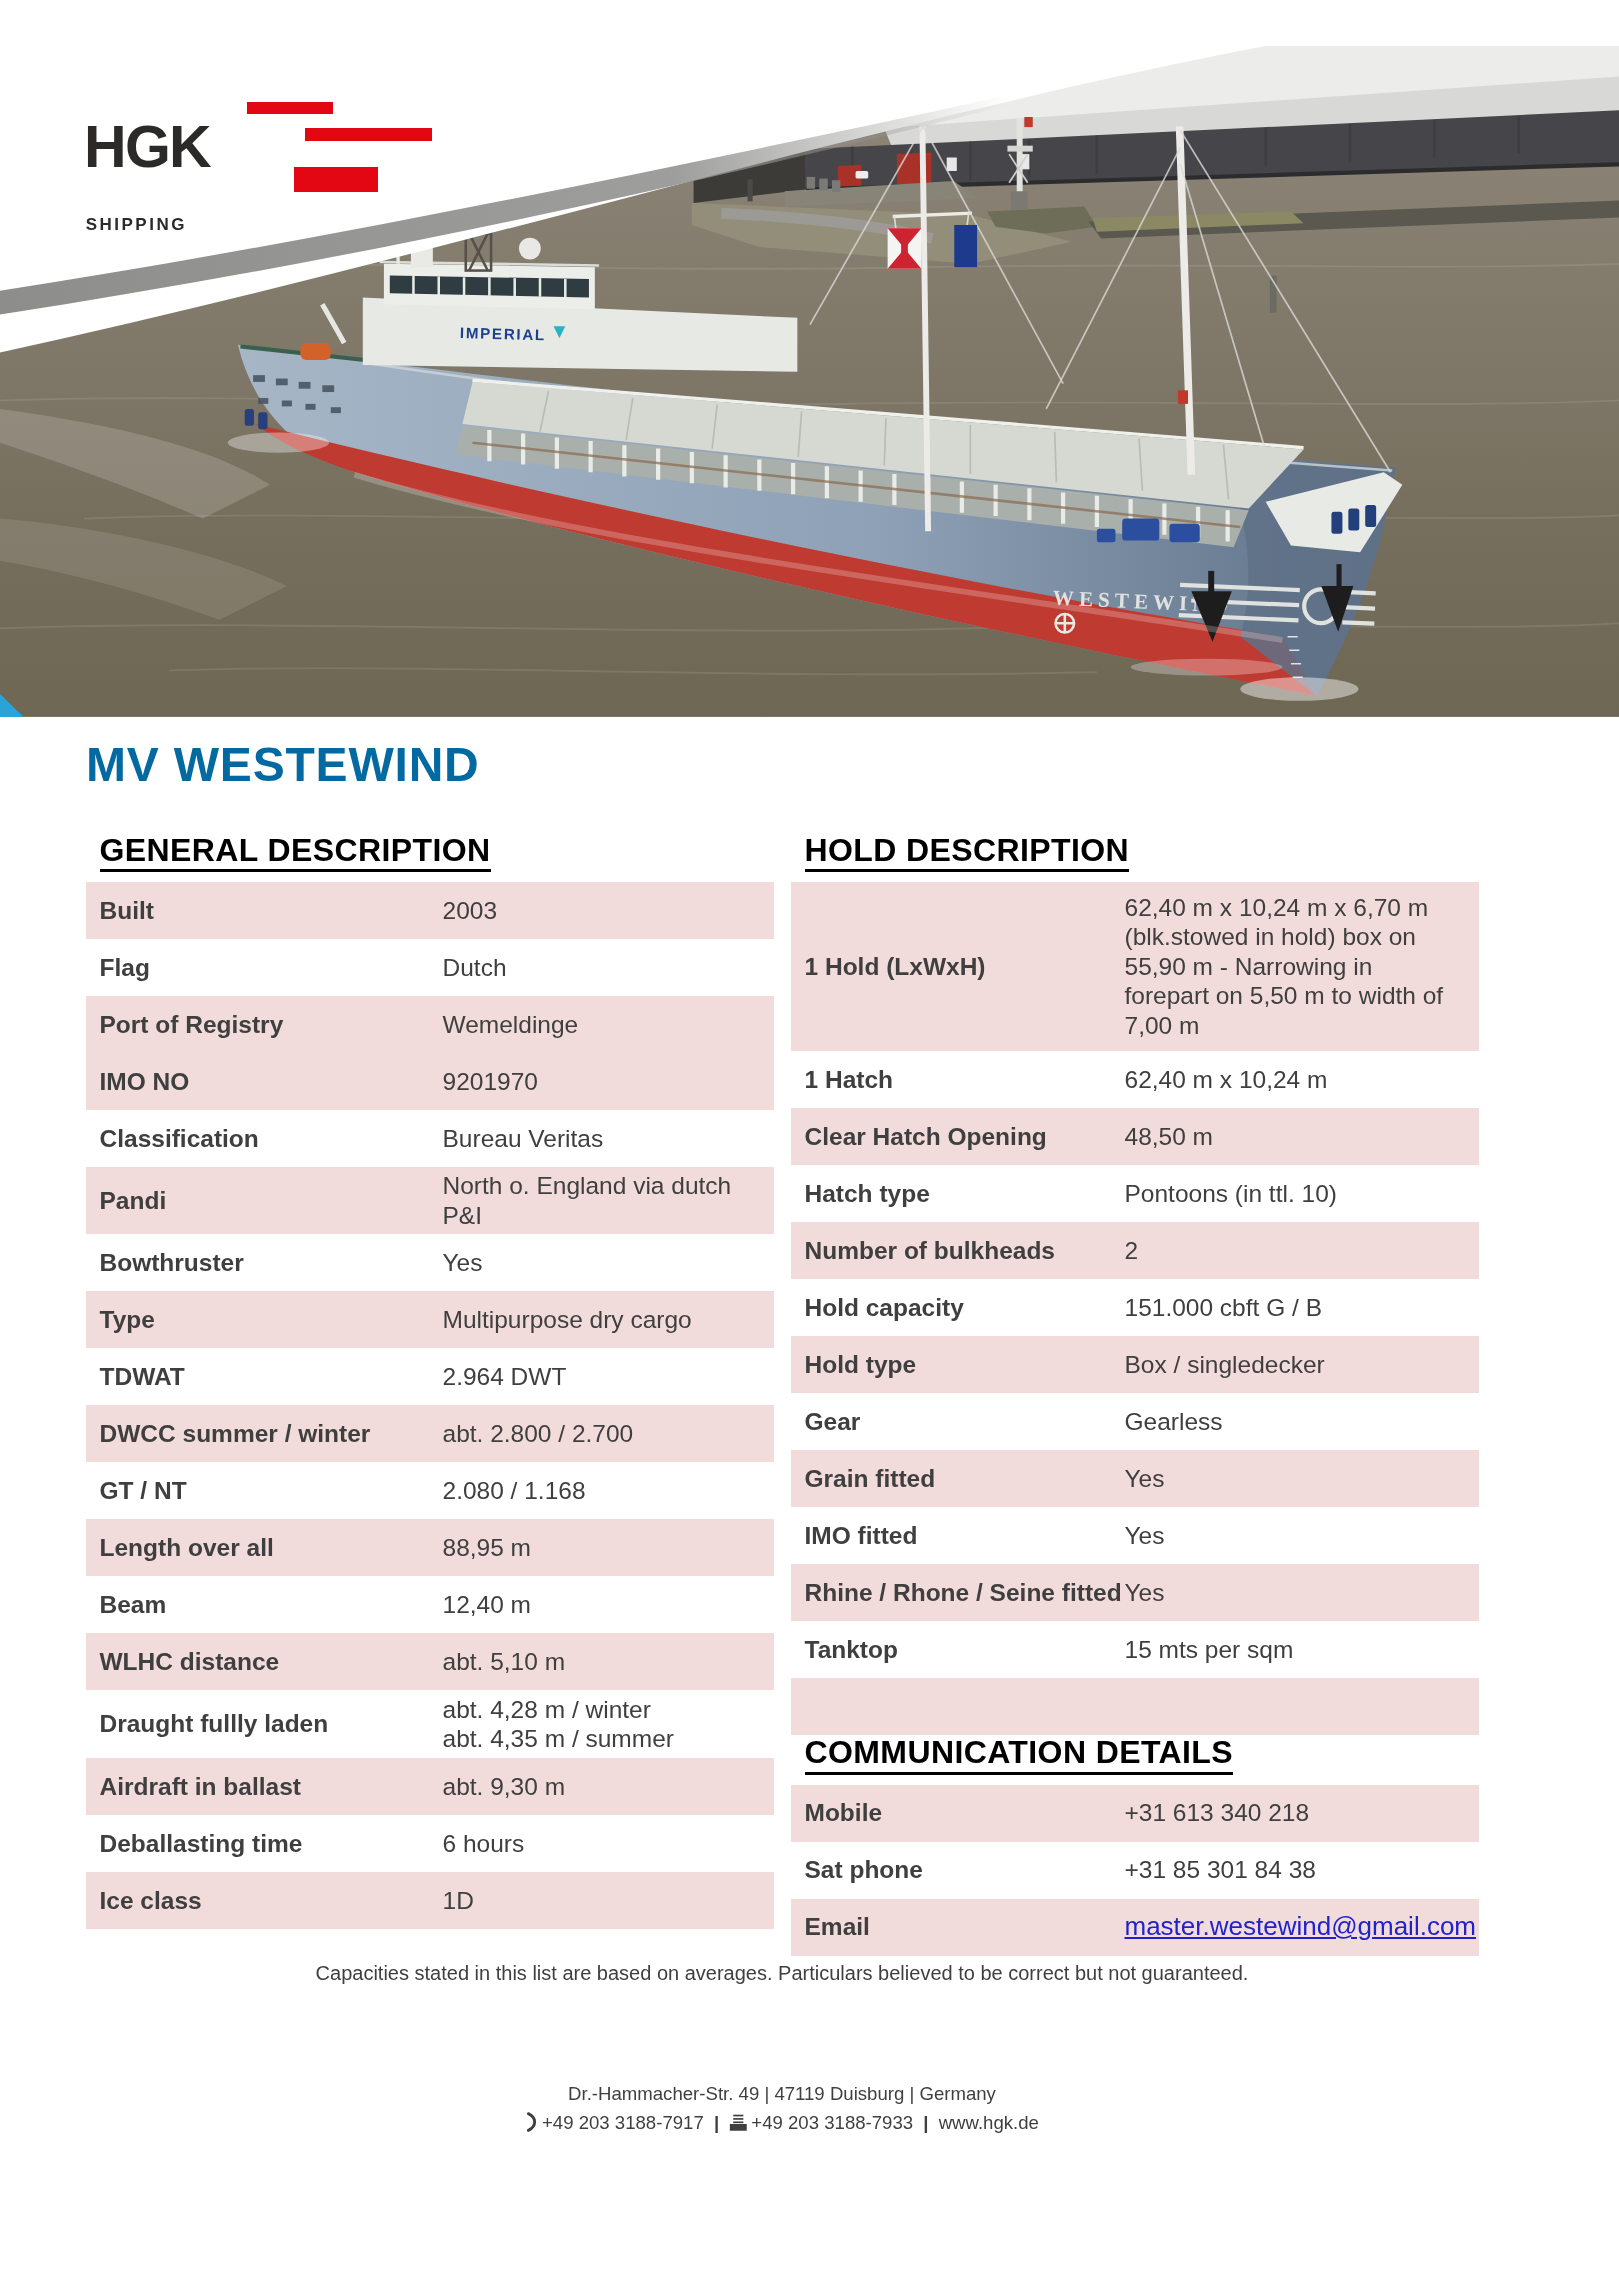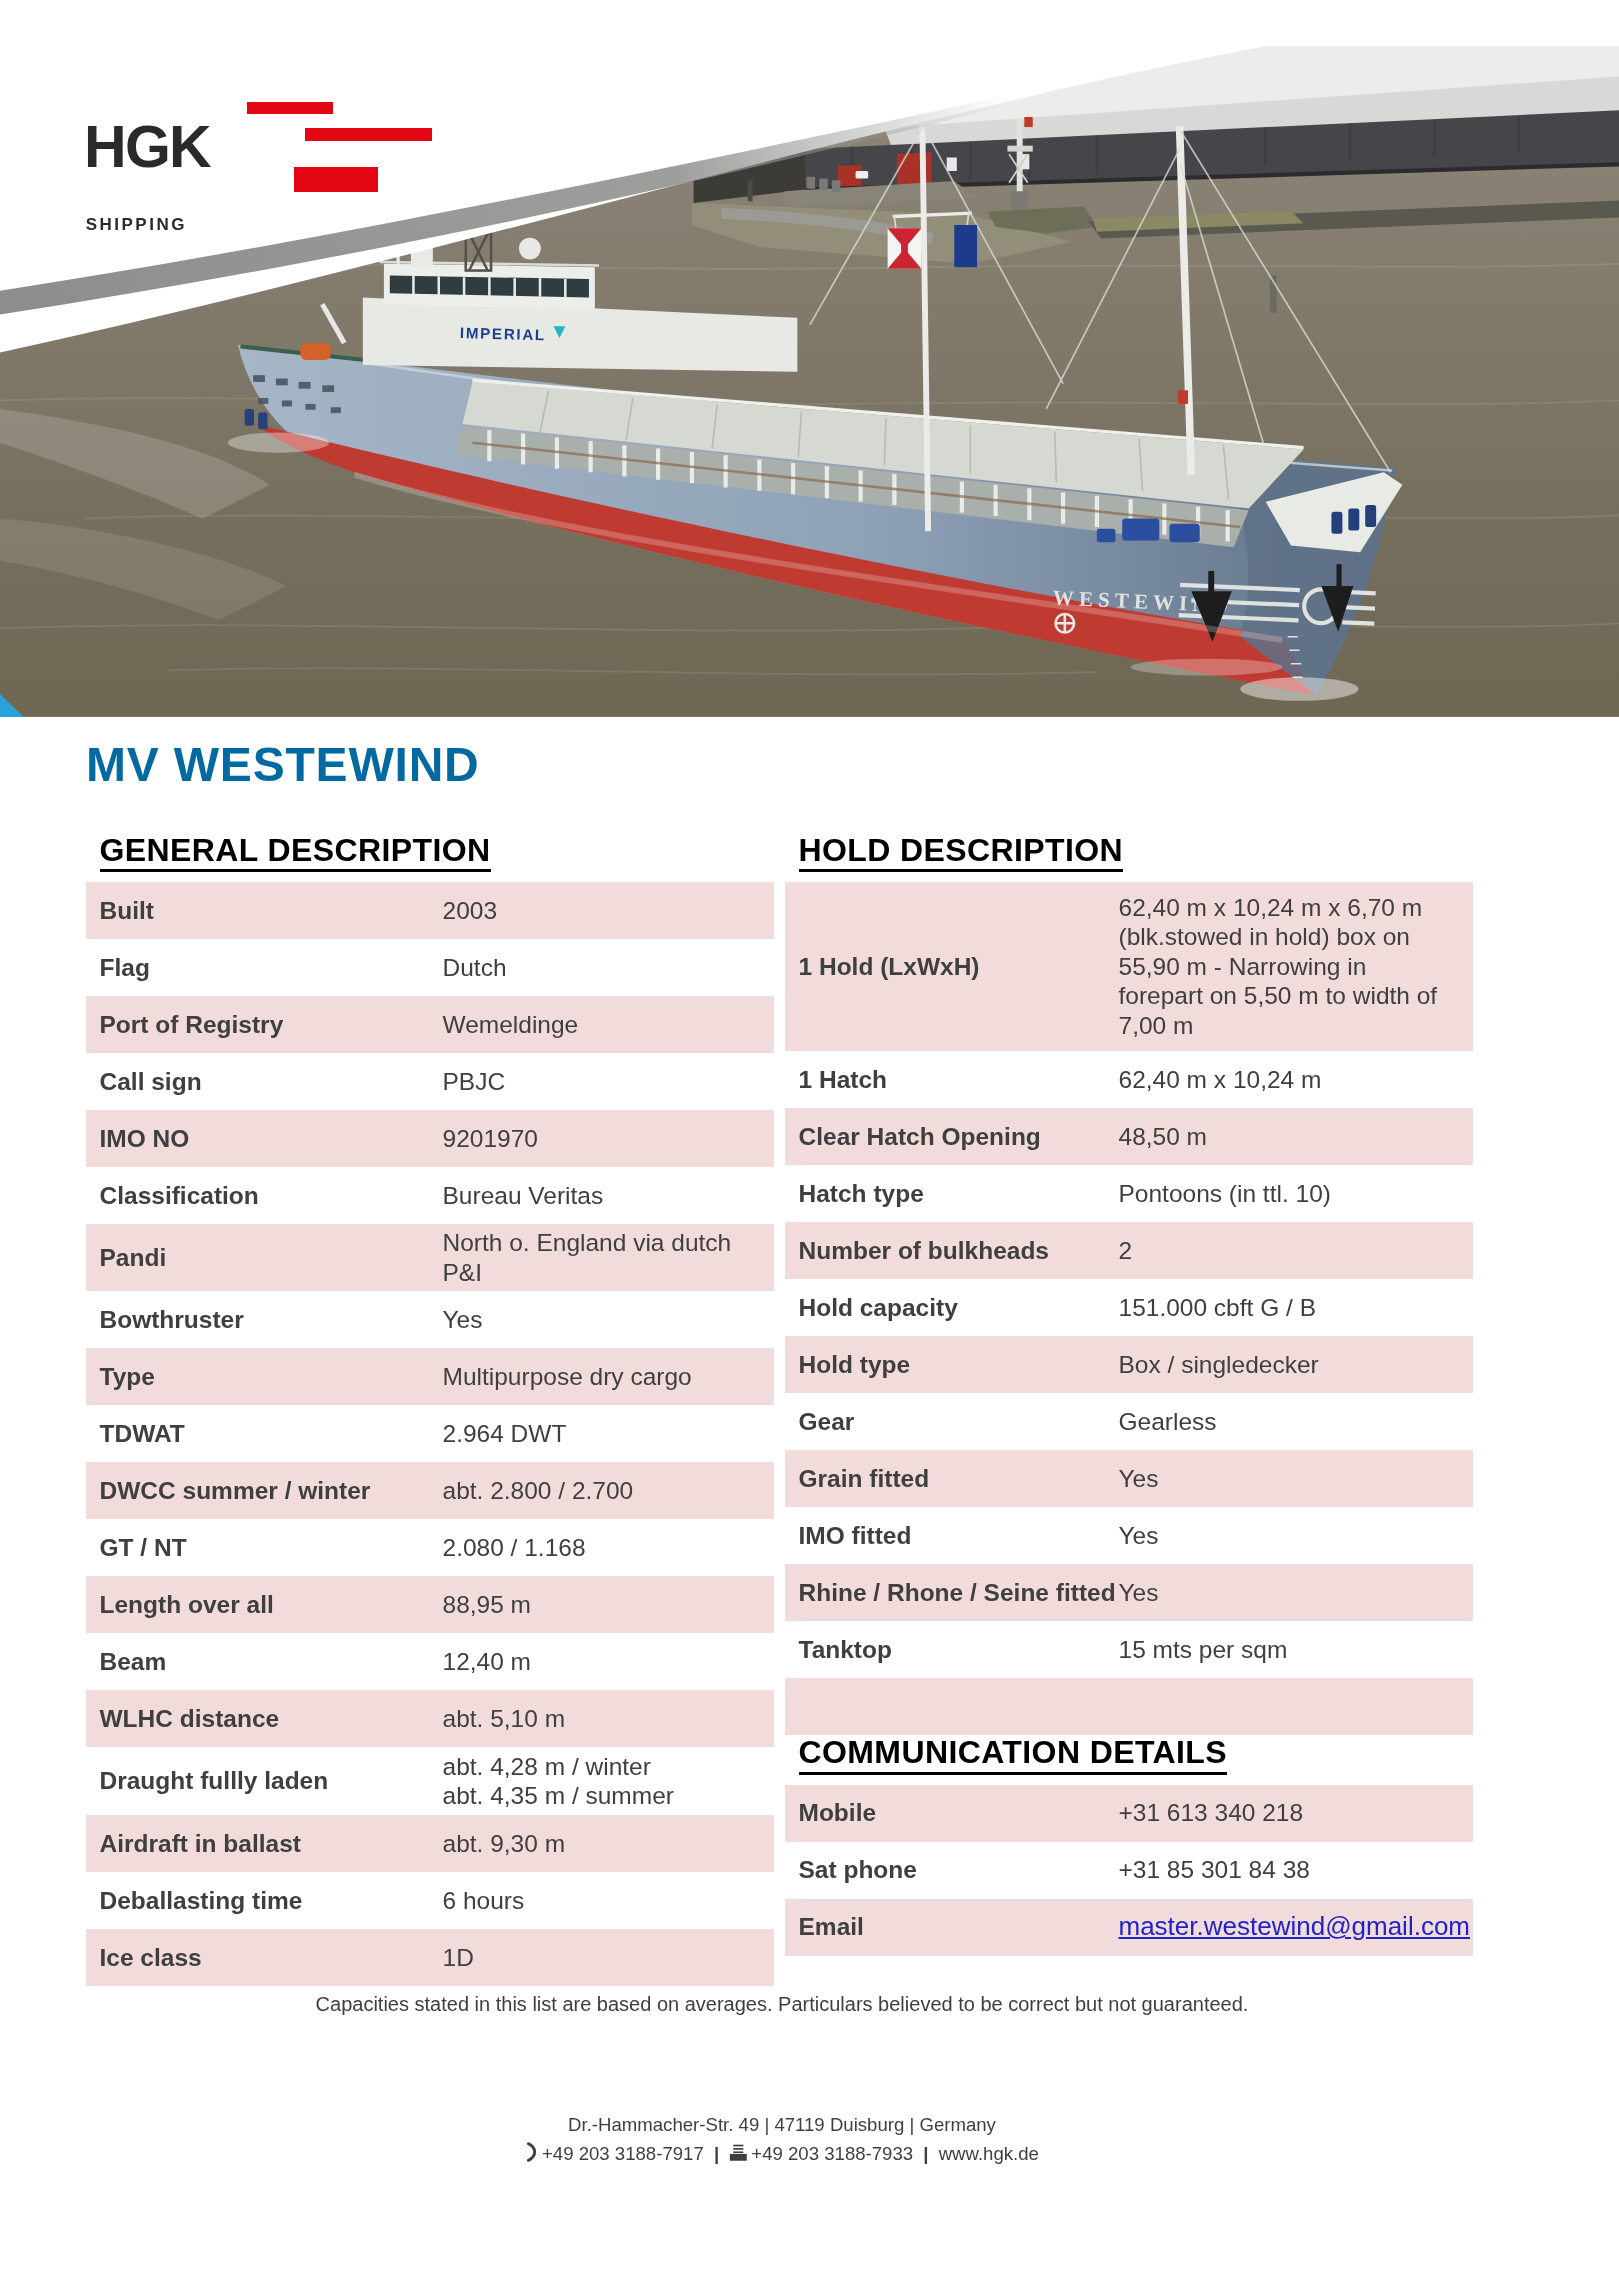--- a/index.html
+++ b/index.html
@@ -11,21 +11,21 @@
   .logo{position:absolute;left:84px;top:53px;width:405px;height:202px;}
   .hgk{margin:25px 0 0 0;font-size:59px;font-weight:800;line-height:0.78;color:#2b2a29;letter-spacing:-1.7px;}
   .bars{position:absolute;left:163px;top:3.4px;width:202px;height:101px;}
   .bar{position:absolute;background:#e30613;}
   .bar1{left:0;top:0;width:86px;height:11.8px;}
   .bar2{left:58px;top:26px;width:127px;height:12.7px;}
   .bar3{left:47px;top:65px;width:84px;height:25px;}
   .shipping{position:absolute;left:1.7px;top:116px;font-size:17px;font-weight:bold;letter-spacing:2.5px;color:#2b2a29;}
   
   h1.title{margin:23.6px 0 0 86px;font-size:48px;line-height:1;font-weight:800;letter-spacing:0.8px;color:#0369a1;}
-  .columns{display:flex;gap:11px;padding-left:86px;margin-top:44px;align-items:flex-start;}
+  .columns{display:flex;gap:17px;padding-left:86px;margin-top:44px;align-items:flex-start;}
   .col{width:688px;flex:0 0 688px;}
   h2.sec{margin:0 0 0 13.5px;font-size:32px;line-height:34px;font-weight:800;color:#000;letter-spacing:0.4px;}
   h2.sec span{display:inline-block;border-bottom:3.4px solid #000;padding-bottom:2.5px;}
   .tbl{margin-top:10px;}
   .row{display:flex;align-items:center;min-height:57px;box-sizing:border-box;padding:4.2px 0;}
   .pink{background:#f2dcdb;}
   .row .lbl{flex:0 0 343px;padding-left:13.5px;font-weight:bold;font-size:24.5px;line-height:29.5px;}
   .row .val{flex:1;padding-right:27px;font-size:24.5px;line-height:29.5px;}
   .col-right .row .lbl{flex:0 0 320px;}
   .v-tall{min-height:169px;}
@@ -301,24 +301,20 @@
           <div class="row">
             <div class="lbl">Flag</div>
             <div class="val">Dutch</div>
           </div>
 
           <div class="row pink">
             <div class="lbl">Port of Registry</div>
             <div class="val">Wemeldinge</div>
           </div>
 
-          <div class="row">
-            <div class="lbl">Call sign</div>
-            <div class="val">PBJC</div>
-          </div>
 
           <div class="row pink">
             <div class="lbl">IMO NO</div>
             <div class="val">9201970</div>
           </div>
 
           <div class="row">
             <div class="lbl">Classification</div>
             <div class="val">Bureau Veritas</div>
           </div>

